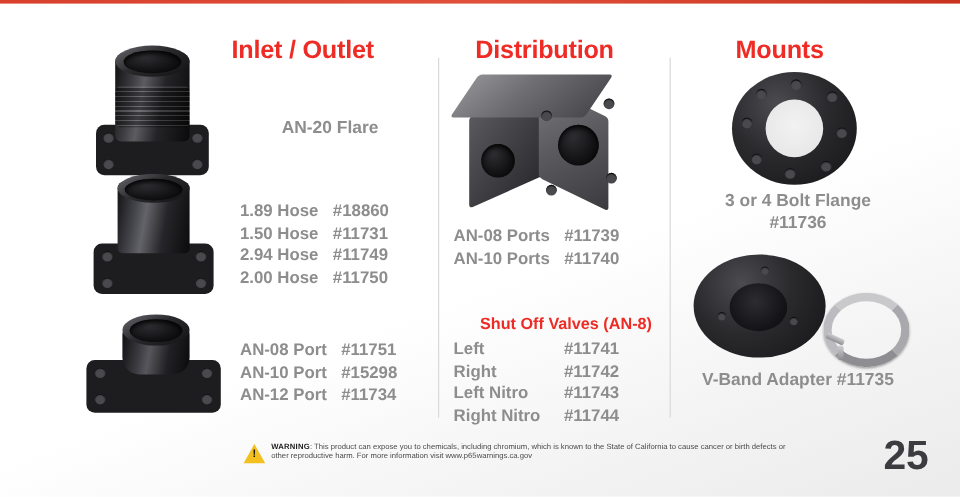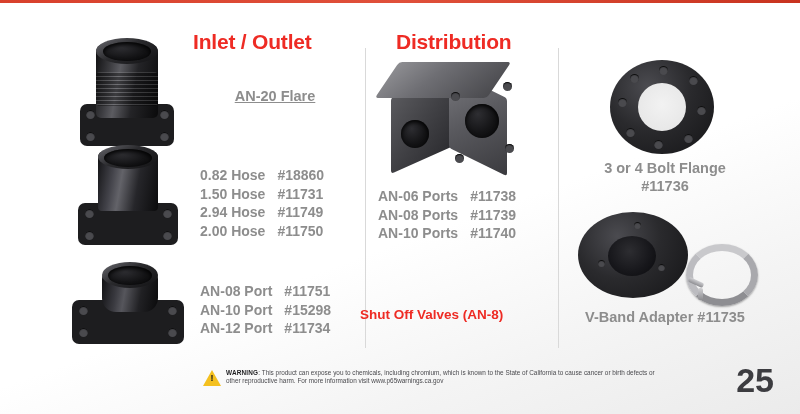--- a/index.html
+++ b/index.html
@@ -244,37 +244,37 @@
     <div class="bolt-hole" style="left:28px; top:68px;"></div>
     <div class="bolt-hole" style="left:102px; top:68px;"></div>
     <div class="bolt-hole" style="left:28px; top:90px;"></div>
     <div class="bolt-hole" style="left:102px; top:90px;"></div>
     <div class="flare-body"></div>
     <div class="flare-rings"></div>
     <div class="bore-lip" style="left:38px; top:-4px; width:62px; height:26px;"></div>
     <div class="bore" style="left:45px; top:0px; width:48px; height:19px;"></div>
   </div>
 
-  <div class="caption center" style="left:200px; top:88px; width:150px;text-decoration:underline;">AN-20 Flare</div>
+  <div class="caption center" style="left:200px; top:99px; width:150px;">AN-20 Flare</div>
 
   <div class="art" style="left:58px; top:145px; width:140px; height:105px;">
     <div class="flange-plate" style="left:20px; top:58px; width:100px; height:42px;"></div>
     <div class="bolt-hole" style="left:27px; top:64px;"></div>
     <div class="bolt-hole" style="left:105px; top:64px;"></div>
     <div class="bolt-hole" style="left:27px; top:86px;"></div>
     <div class="bolt-hole" style="left:105px; top:86px;"></div>
     <div class="hose-barrel"></div>
     <div class="bore-lip" style="left:40px; top:0px; width:60px; height:24px;"></div>
     <div class="bore" style="left:46px; top:4px; width:48px; height:18px;"></div>
   </div>
 
   <table class="speclist" style="left:200px; top:167px;">
     <tbody>
       <tr>
-        <td>0.82 Hose</td>
+        <td>1.89 Hose</td>
         <td class="num">#18860</td>
       </tr>
       <tr>
         <td>1.50 Hose</td>
         <td class="num">#11731</td>
       </tr>
       <tr>
         <td>2.94 Hose</td>
         <td class="num">#11749</td>
       </tr>
@@ -323,37 +323,54 @@
     <div class="bore" style="left:16px; top:58px; width:28px; height:28px;"></div>
     <div class="bolt-hole" style="left:66px; top:30px;"></div>
     <div class="bolt-hole" style="left:118px; top:20px;"></div>
     <div class="bolt-hole" style="left:70px; top:92px;"></div>
     <div class="bolt-hole" style="left:120px; top:82px;"></div>
   </div>
 
   <table class="speclist" style="left:378px; top:188px;">
     <tbody>
       <tr>
-        <td>AN-06 Ports</td>
-        <td class="num">#11738</td>
-      </tr>
-      <tr>
         <td>AN-08 Ports</td>
         <td class="num">#11739</td>
       </tr>
       <tr>
         <td>AN-10 Ports</td>
         <td class="num">#11740</td>
       </tr>
     </tbody>
   </table>
 
-  <div class="sub-head" style="left:360px; top:262px;margin-top:45px;">Shut Off Valves (AN-8)</div>
-
-
+  <div class="sub-head" style="left:400px; top:262px;">Shut Off Valves (AN-8)</div>
+
+  <table class="speclist" style="left:378px; top:282px;">
+    <tbody>
+      <tr>
+        <td style="width:92px">Left</td>
+        <td>#11741</td>
+      </tr>
+      <tr>
+        <td>Right</td>
+        <td>#11742</td>
+      </tr>
+      <tr>
+        <td>Left Nitro</td>
+        <td>#11743</td>
+      </tr>
+      <tr>
+        <td>Right Nitro</td>
+        <td>#11744</td>
+      </tr>
+    </tbody>
+  </table>
+
+  <div class="col-head" style="left:613px; top:30px;">Mounts</div>
 
   <div class="art" style="left:604px; top:58px; width:130px; height:100px;">
     <div class="ring-outer" style="left:6px; top:2px; width:104px; height:94px;"></div>
     <div class="ring-inner" style="left:34px; top:25px; width:48px; height:48px;"></div>
     <div class="bolt-hole" style="left:55px; top:8px;"></div>
     <div class="bolt-hole" style="left:85px; top:18px;"></div>
     <div class="bolt-hole" style="left:93px; top:48px;"></div>
     <div class="bolt-hole" style="left:80px; top:76px;"></div>
     <div class="bolt-hole" style="left:50px; top:82px;"></div>
     <div class="bolt-hole" style="left:22px; top:70px;"></div>

